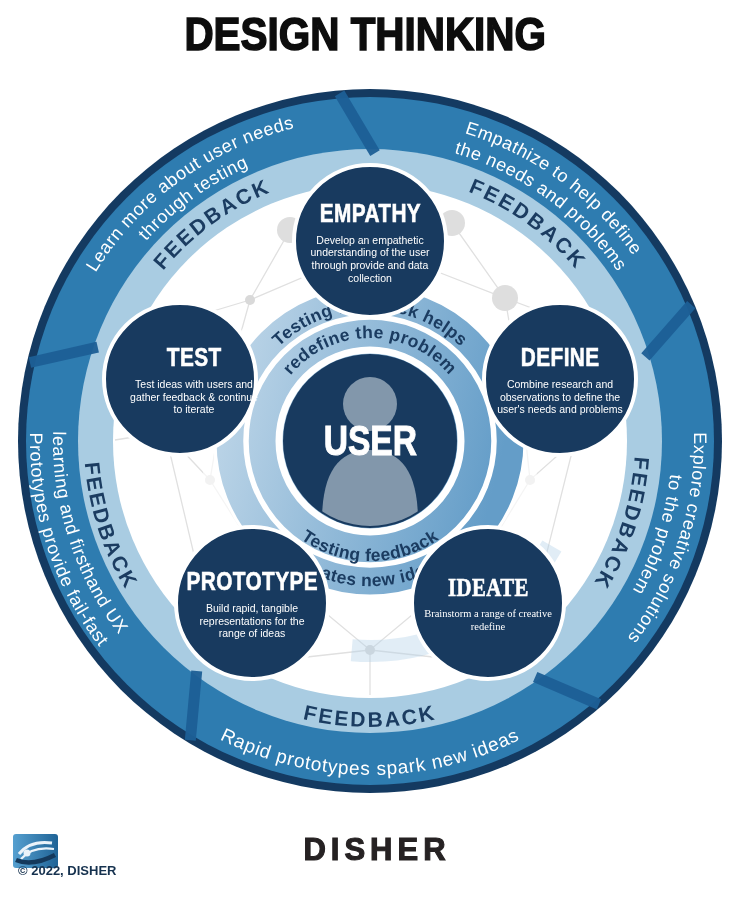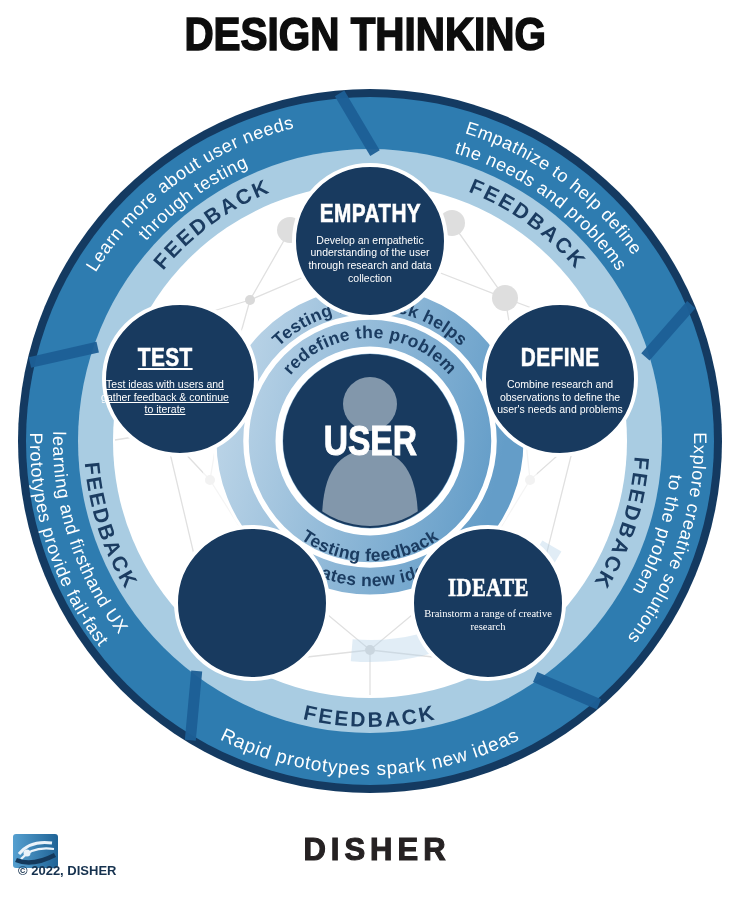--- a/index.html
+++ b/index.html
@@ -180,31 +180,35 @@
       <circle cx="370" cy="241" r="76"></circle>
       <circle cx="560" cy="379" r="76"></circle>
       <circle cx="488" cy="603" r="76"></circle>
       <circle cx="252" cy="603" r="76"></circle>
       <circle cx="180" cy="379" r="76"></circle>
     </g>
   </svg>
 
   <div class="phase-label" style="left:295px;top:171px;">
     <span class="phase-name">EMPATHY</span>
-    <span class="phase-desc">Develop an empathetic understanding of the user through research and data collection</span>
+    <span class="phase-desc">Develop an empathetic understanding of the user through provide and data collection</span>
   </div>
   <div class="phase-label" style="left:485px;top:309px;">
     <span class="phase-name">DEFINE</span>
     <span class="phase-desc">Combine research and observations to define the user's needs and problems</span>
   </div>
   <div class="phase-label" style="left:413px;top:533px;font-family:Liberation Serif, serif;">
     <span class="phase-name">IDEATE</span>
-    <span class="phase-desc">Brainstorm a range of creative research</span>
-  </div>
-  <div class="phase-label" style="left:90px;top:309px;text-decoration:underline;">
+    <span class="phase-desc">Brainstorm a range of creative redefine</span>
+  </div>
+  <div class="phase-label" style="left:177px;top:533px;">
+    <span class="phase-name">PROTOTYPE</span>
+    <span class="phase-desc">Build rapid, tangible representations for the range of ideas</span>
+  </div>
+  <div class="phase-label" style="left:119px;top:309px;">
     <span class="phase-name">TEST</span>
     <span class="phase-desc">Test ideas with users and gather feedback &amp; continue to iterate</span>
   </div>
 
   <div class="user-label"><span class="squish">USER</span></div>
 
   <div class="footer-logo">
     <svg width="47" height="38" viewBox="0 0 47 38">
       <defs>
         <linearGradient id="lgIcon" x1="0" y1="0" x2="1" y2="0">

